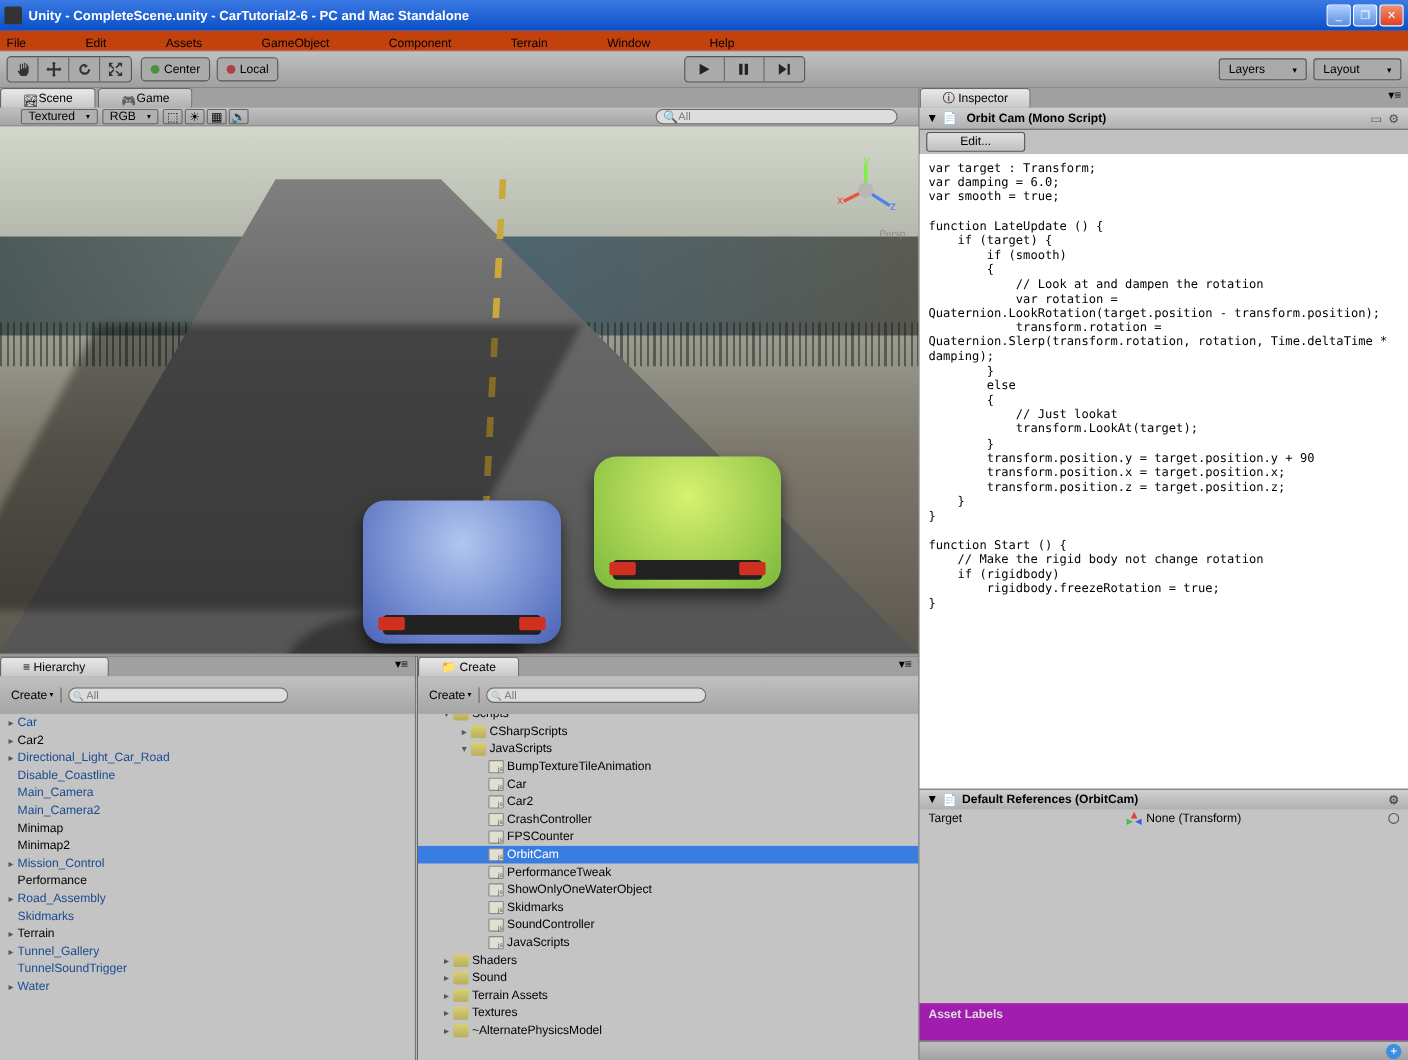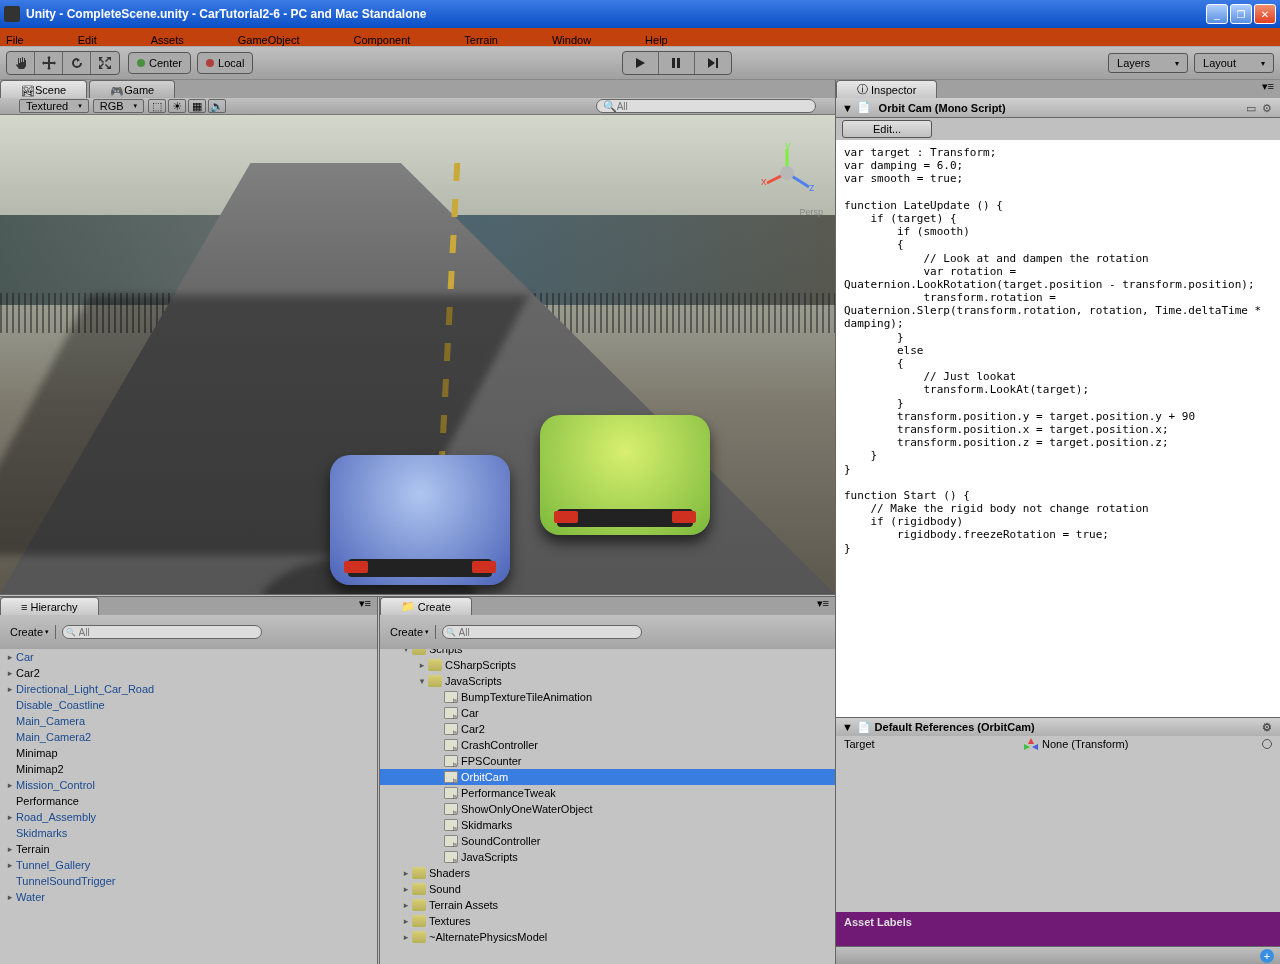--- a/index.html
+++ b/index.html
@@ -95,21 +95,21 @@
 .edit-btn { margin: 2px 6px; padding: 2px 30px; border: 1px solid #555; border-radius: 3px; background: linear-gradient(#e0e0e0,#c0c0c0); cursor: pointer; width: fit-content; }
 .code-area { flex: 1; background: #fff; padding: 6px 8px; font-family: "Lucida Console", monospace; font-size: 11px; line-height: 1.2; white-space: pre-wrap; overflow: auto; color: #000; }
 
 .default-refs { border-top: 1px solid #666; }
 .dr-header { height: 18px; background: linear-gradient(#d0d0d0,#b0b0b0); display: flex; align-items: center; padding: 0 6px; font-weight: bold; }
 .dr-row { display: flex; padding: 2px 8px; background: #c4c4c4; }
 .dr-label { width: 180px; }
 .dr-value { flex: 1; display: flex; align-items: center; }
 .dr-icon-transform { width: 14px; height: 12px; margin-right: 4px; display: inline-block; }
 .dr-circle { width: 10px; height: 10px; border: 1px solid #555; border-radius: 50%; margin-left: auto; }
-.asset-labels { margin-top: auto; height: 34px; background: #701a75; color: #ddd; padding: 4px 8px; font-weight: bold; }
+.asset-labels { margin-top: auto; height: 34px; background: #a21caf; color: #ddd; padding: 4px 8px; font-weight: bold; }
 .asset-footer { height: 18px; background: linear-gradient(#c0c0c0,#a0a0a0); border-top: 1px solid #666; position: relative; }
 .plus-icon { position: absolute; right: 6px; top: 2px; width: 14px; height: 14px; background: #3a90e0; border-radius: 50%; color: #fff; text-align: center; line-height: 14px; font-size: 11px; cursor: pointer; }
 
 svg { display: block; }
 </style>
 </head>
 <body>
 
 <div class="titlebar">
   <div class="titlebar-icon"></div>

